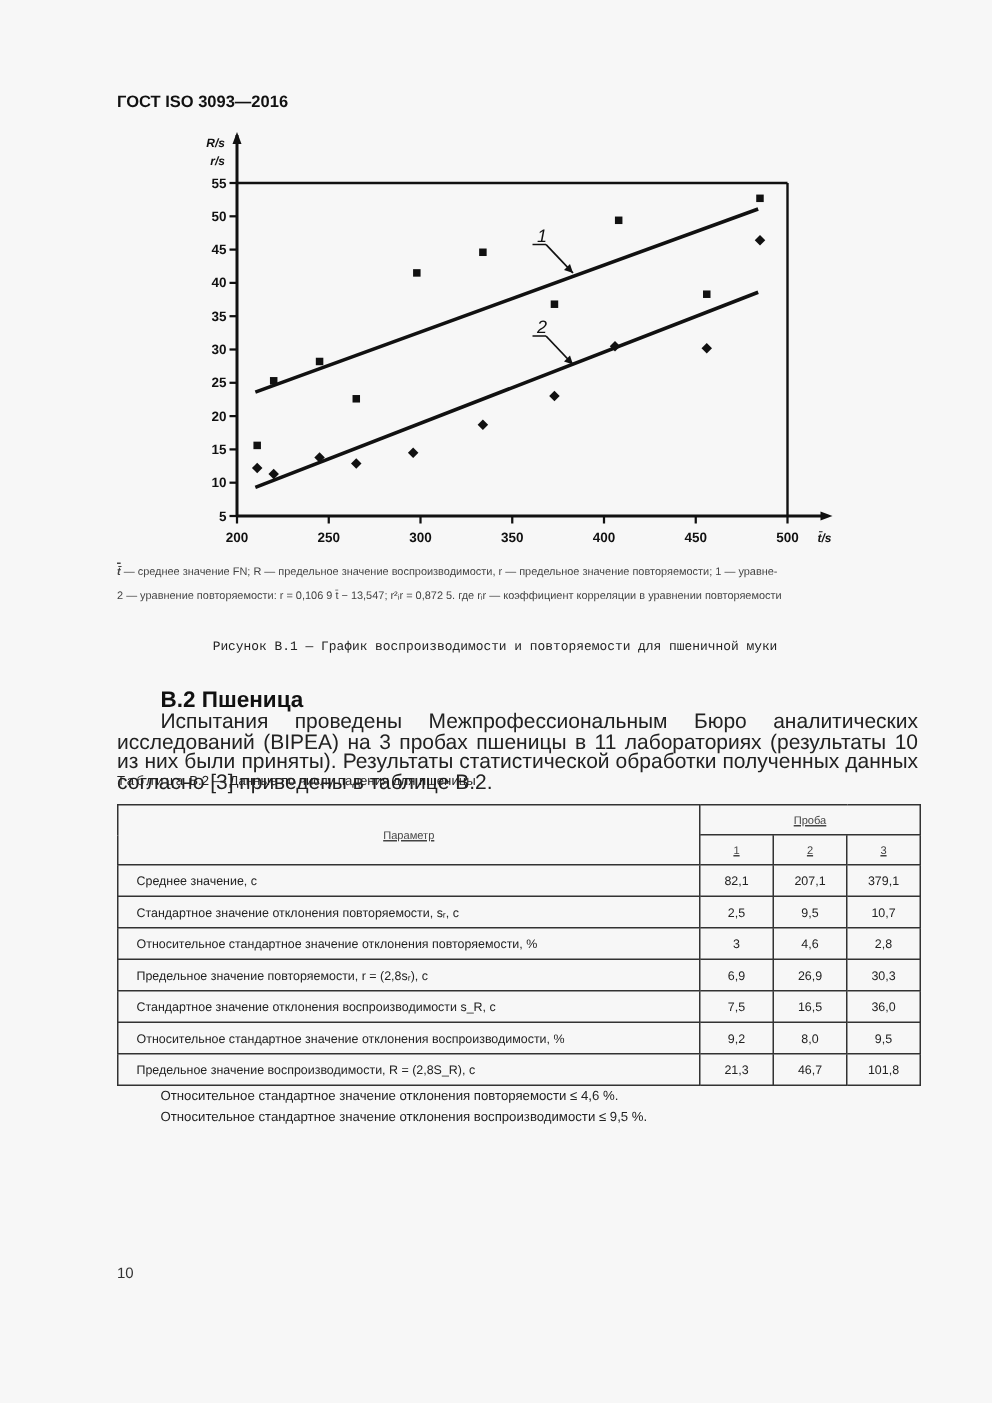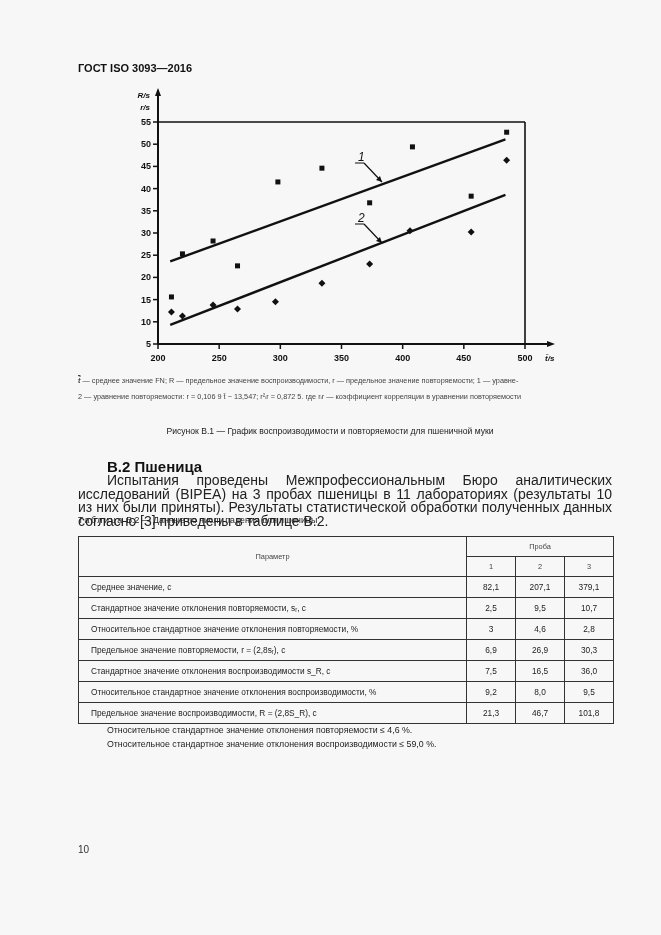--- a/index.html
+++ b/index.html
@@ -1,27 +1,27 @@
 <!DOCTYPE html>
 <html><head>
 <meta charset="utf-8">
 <style>
   html,body{margin:0;padding:0;background:#f7f7f7;}
   body{width:661px;height:935px;position:relative;overflow:hidden;font-family:"Liberation Sans",sans-serif;color:#222;}
   .hdr{position:absolute;left:78px;top:62px;font-size:11px;font-weight:bold;color:#111;}
   .chart{position:absolute;left:110px;top:88px;width:460px;height:280px;}
   .legend-text{position:absolute;left:78px;top:373px;width:530px;font-size:7.3px;line-height:15.5px;color:#444;text-align:justify;}
-  .fig-caption{position:absolute;left:0;width:660px;top:426px;text-align:center;font-size:8.6px;color:#222;}
+  .fig-caption{position:absolute;left:0;width:660px;top:426px;text-align:center;font-size:8.6px;color:#222;font-family:Liberation Mono, monospace;}
   .sec-title{position:absolute;left:107px;top:458px;font-size:15px;font-weight:bold;color:#111;}
   .para{position:absolute;left:78px;top:474px;width:534px;font-size:14px;line-height:13.5px;color:#222;text-indent:29px;text-align:justify;}
   .tbl-title{position:absolute;left:78px;top:515px;font-size:8.8px;color:#222;}
   .tbl-title .sp{letter-spacing:1.6px;}
   table.data{position:absolute;left:78px;top:536px;width:536px;border-collapse:collapse;font-size:8.3px;color:#222;}
   table.data td,table.data th{border:1px solid #333;padding:0 6px;height:20px;font-weight:normal;}
-  table.data th{font-size:7.4px;color:#444;height:19px;}
+  table.data th{font-size:7.4px;color:#444;height:19px;text-decoration:underline;}
   table.data td.num{text-align:center;width:36px;}
   table.data td.param{text-align:left;padding-left:12px;}
   .note{position:absolute;left:107px;font-size:8.8px;color:#222;}
   .pgnum{position:absolute;left:78px;top:844px;font-size:10px;color:#333;}
 </style>
 </head>
 <body>
 
 <div class="hdr">ГОСТ ISO 3093—2016</div>
 
@@ -169,15 +169,15 @@
       <tr>
         <td class="param">Предельное значение воспроизводимости, R = (2,8S_R), c</td>
         <td class="num">21,3</td>
         <td class="num">46,7</td>
         <td class="num">101,8</td>
       </tr>
     </tbody>
 </table>
 
 <div class="note" style="top:725px">Относительное стандартное значение отклонения повторяемости ≤ 4,6 %.</div>
-<div class="note" style="top:739px">Относительное стандартное значение отклонения воспроизводимости ≤ 59,0 %.</div>
+<div class="note" style="top:739px">Относительное стандартное значение отклонения воспроизводимости ≤ 9,5 %.</div>
 
 <div class="pgnum">10</div>
 
 </body></html>

